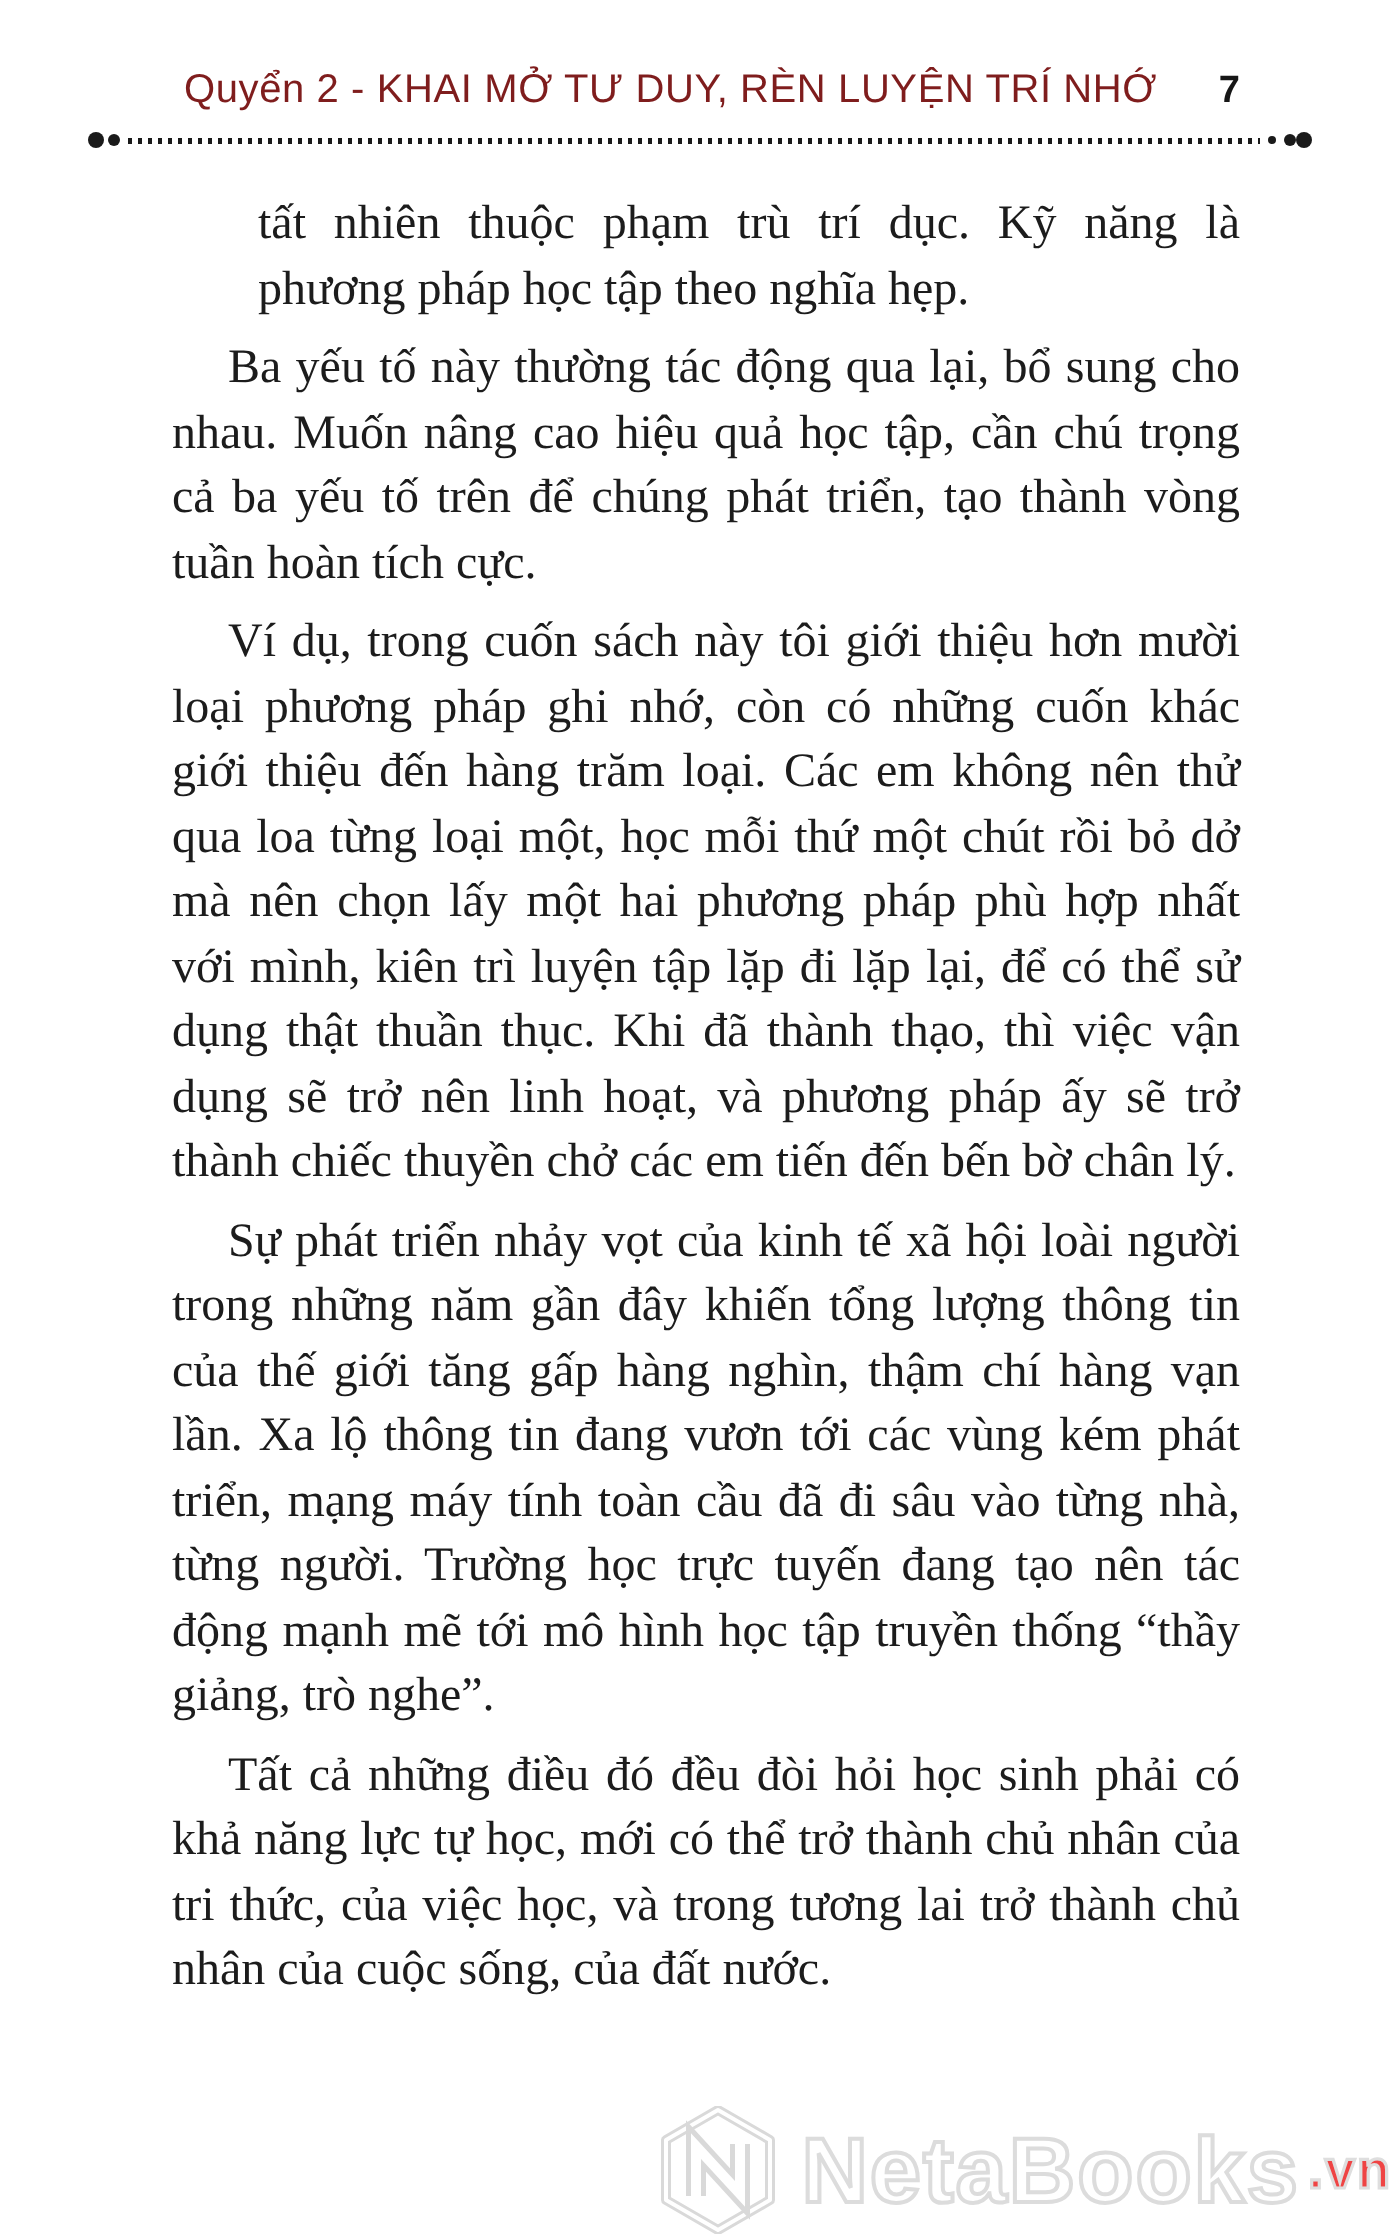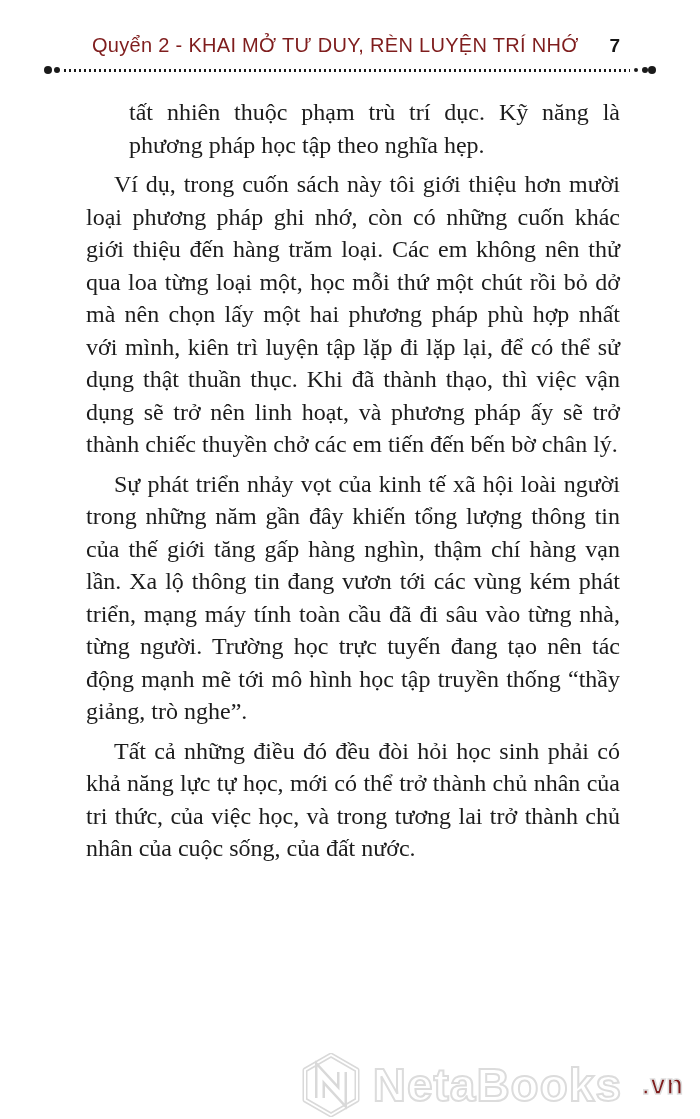--- a/index.html
+++ b/index.html
@@ -73,44 +73,44 @@
   }
   .body-text p {
     text-indent: 28px;
     margin: 0 0 7px 0;
   }
   .body-text p:first-child { text-indent: 0; margin-left: 43px; }
 
   
   .watermark {
     position: absolute;
-    right: 16px;
+    right: 4px;
     bottom: 2px;
     display: flex;
     align-items: center;
     pointer-events: none;
   }
   .wm-logo { width: 60px; height: 64px; margin-right: 12px; }
   .wm-brand {
     font-family: "Liberation Sans", "DejaVu Sans", sans-serif;
     font-weight: bold;
     font-size: 46px;
     letter-spacing: 1px;
     color: #ffffff;
     -webkit-text-stroke: 2px #dcdcdc;
     line-height: 1;
   }
   .wm-tld {
     font-family: "Liberation Sans", "DejaVu Sans", sans-serif;
     font-weight: bold;
     font-size: 27px;
     letter-spacing: 1px;
-    color: #7f1d1d;
+    color: #ef4444;
     -webkit-text-stroke: 1.6px #dedede;
-    margin-left: 20px;
+    margin-left: 4px;
     line-height: 1;
   }
 </style>
 </head>
 <body>
 
 <div class="page">
 
   <div class="header-row">
     <span class="header-title">Quyển 2 - KHAI MỞ TƯ DUY, RÈN LUYỆN TRÍ NHỚ</span>
@@ -122,20 +122,21 @@
     <span class="dot d6"></span>
     <span class="dotline"></span>
     <span class="dot d4"></span>
     <span class="dot d6"></span>
     <span class="dot d8"></span>
   </div>
 
   <main class="body-text">
 
   <p>tất nhiên thuộc phạm trù trí dục. Kỹ năng là phương pháp học tập theo nghĩa hẹp.</p>
+      <p>Ba yếu tố này thường tác động qua lại, bổ sung cho nhau. Muốn nâng cao hiệu quả học tập, cần chú trọng cả ba yếu tố trên để chúng phát triển, tạo thành vòng tuần hoàn tích cực.</p>
       <p>Ví dụ, trong cuốn sách này tôi giới thiệu hơn mười loại phương pháp ghi nhớ, còn có những cuốn khác giới thiệu đến hàng trăm loại. Các em không nên thử qua loa từng loại một, học mỗi thứ một chút rồi bỏ dở mà nên chọn lấy một hai phương pháp phù hợp nhất với mình, kiên trì luyện tập lặp đi lặp lại, để có thể sử dụng thật thuần thục. Khi đã thành thạo, thì việc vận dụng sẽ trở nên linh hoạt, và phương pháp ấy sẽ trở thành chiếc thuyền chở các em tiến đến bến bờ chân lý.</p>
       <p>Sự phát triển nhảy vọt của kinh tế xã hội loài người trong những năm gần đây khiến tổng lượng thông tin của thế giới tăng gấp hàng nghìn, thậm chí hàng vạn lần. Xa lộ thông tin đang vươn tới các vùng kém phát triển, mạng máy tính toàn cầu đã đi sâu vào từng nhà, từng người. Trường học trực tuyến đang tạo nên tác động mạnh mẽ tới mô hình học tập truyền thống “thầy giảng, trò nghe”.</p>
       <p>Tất cả những điều đó đều đòi hỏi học sinh phải có khả năng lực tự học, mới có thể trở thành chủ nhân của tri thức, của việc học, và trong tương lai trở thành chủ nhân của cuộc sống, của đất nước.</p>
     </main>
 
   <div class="watermark">
     <svg class="wm-logo" viewBox="0 0 60 64" xmlns="http://www.w3.org/2000/svg" aria-hidden="true">
       <polygon points="30,2 56,17 56,47 30,62 4,47 4,17" fill="rgba(255,255,255,0.85)" stroke="#d9d9d9" stroke-width="5" stroke-linejoin="round"></polygon>
       <polygon points="30,2 56,17 56,47 30,62 4,47 4,17" fill="none" stroke="#ffffff" stroke-width="2" stroke-linejoin="round"></polygon>
       <path d="M19 45 V20 L41 44 V19" fill="none" stroke="#d9d9d9" stroke-width="10" stroke-linejoin="miter"></path>

